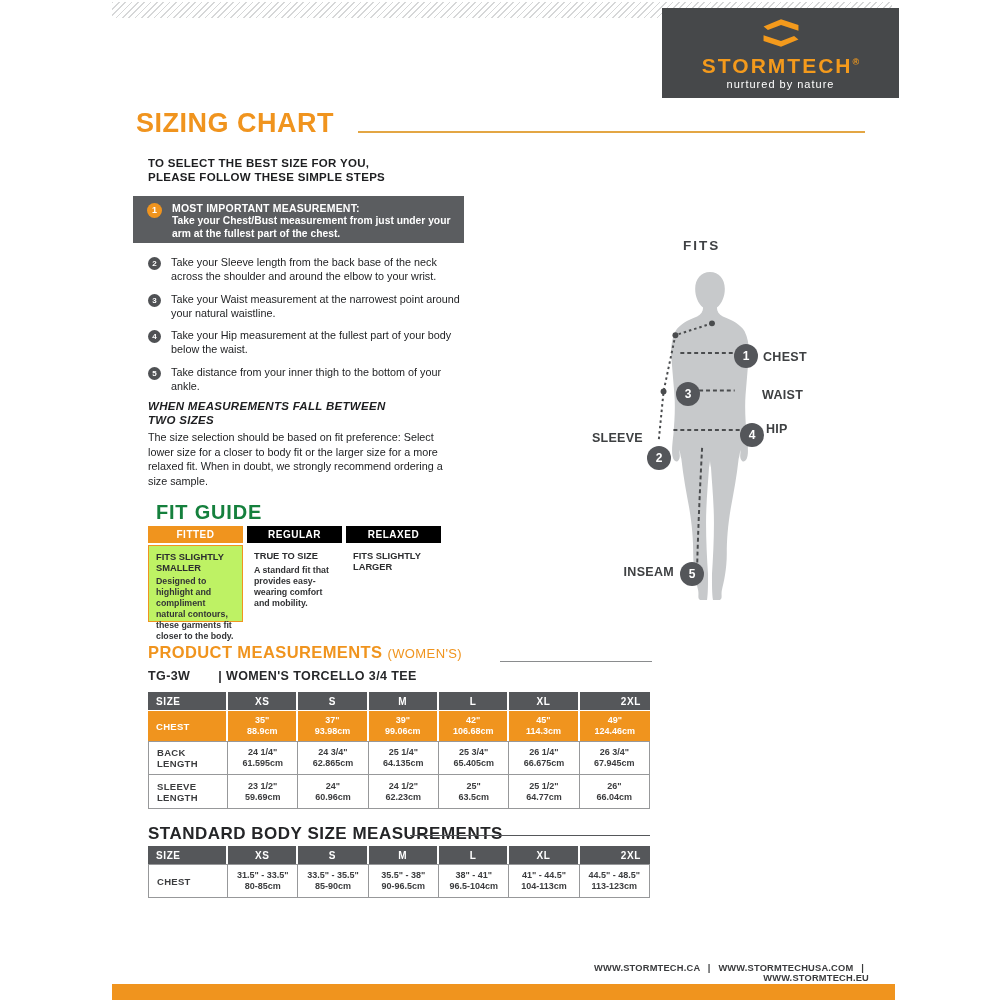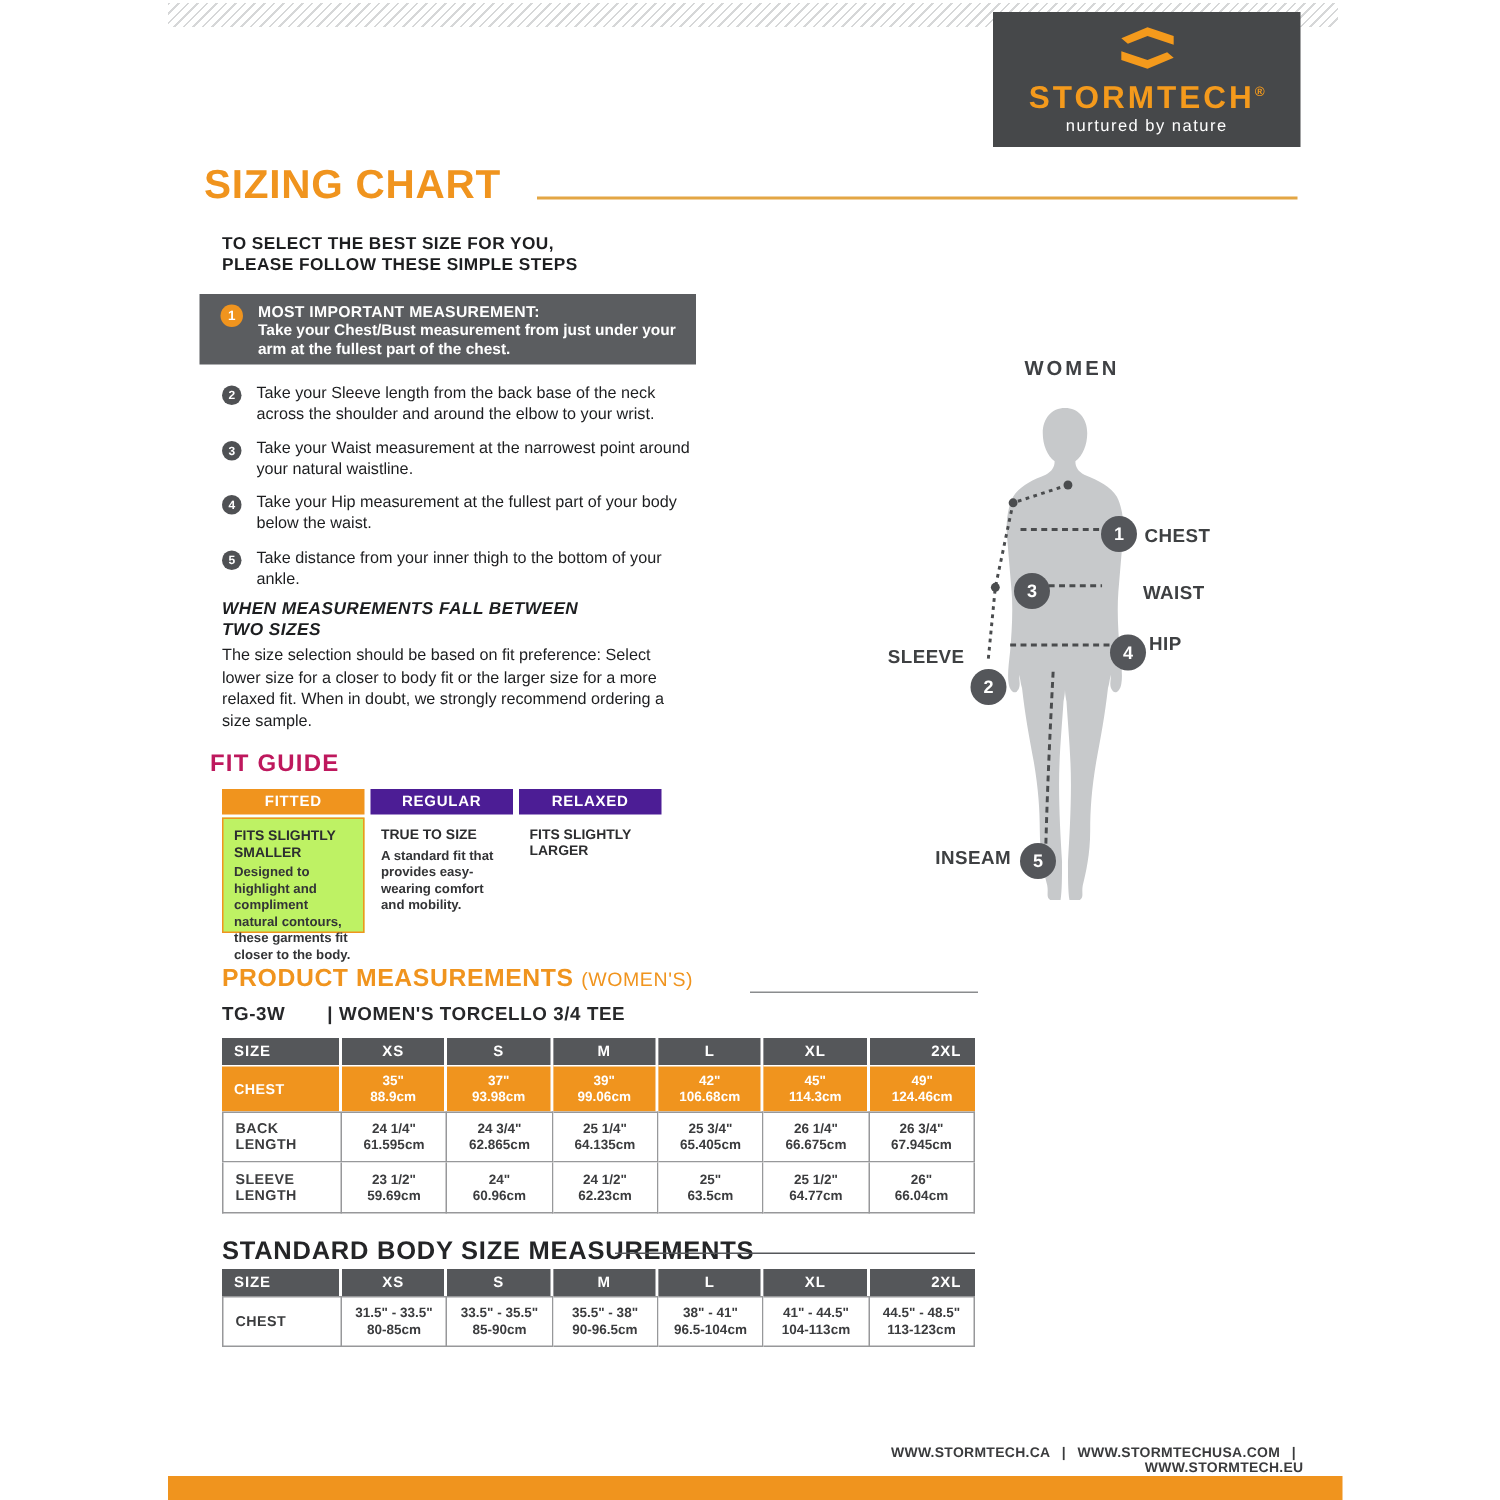--- a/index.html
+++ b/index.html
@@ -4,21 +4,21 @@
 <style>
   html,body{margin:0;padding:0;background:#ffffff;}
   #page{position:relative;width:1000px;height:1000px;background:#ffffff;overflow:hidden;
         font-family:"Liberation Sans", sans-serif;color:#1d1e20;}
 
   
   .stripes{position:absolute;left:112px;top:2px;width:780px;height:16px;
     background:repeating-linear-gradient(135deg,#d6d7d8 0,#d6d7d8 1.2px,#ffffff 1.2px,#ffffff 4.5px);}
 
   
-  .logo-box{position:absolute;left:662px;top:8px;width:205px;height:90px;background:#46484a;
+  .logo-box{position:absolute;left:662px;top:8px;width:237px;height:90px;background:#46484a;
     display:flex;flex-direction:column;align-items:center;justify-content:center;}
   .logo-icon{margin-bottom:2px;}
   .brand{color:#f49a1c;font-weight:700;font-size:21px;letter-spacing:2px;line-height:22px;}
   .brand sup{font-size:9px;letter-spacing:0;}
   .tagline{color:#ffffff;font-size:11px;letter-spacing:1px;margin-top:1px;}
 
   
   .page-title{position:absolute;left:136px;top:108px;font-size:27px;font-weight:800;color:#f0941e;letter-spacing:0.5px;}
   .title-line{position:absolute;left:358px;top:131px;width:507px;border-top:2px solid #e3a644;}
 
@@ -36,24 +36,24 @@
   
   .step-row{position:absolute;left:148px;width:316px;}
   .step-row .num-circle{position:absolute;left:0;top:1px;width:13px;height:13px;border-radius:50%;
     background:#4f5154;color:#ffffff;font-size:8px;font-weight:700;text-align:center;line-height:13px;}
   .step-row .step-text{margin-left:23px;font-size:10.8px;line-height:13.5px;color:#1d1e20;font-weight:500;}
 
   .between-heading{position:absolute;left:148px;top:399px;font-size:11.5px;font-weight:700;line-height:14px;letter-spacing:0.3px;font-style:italic;}
   .between-text{position:absolute;left:148px;top:430px;width:314px;font-size:10.8px;line-height:14.5px;color:#1d1e20;font-weight:500;}
 
   
-  .fit-title{position:absolute;left:140px;top:501px;font-size:16px;font-weight:700;color:#be185d;letter-spacing:0.8px;}
+  .fit-title{position:absolute;left:156px;top:501px;font-size:20px;font-weight:700;color:#15803d;letter-spacing:0.8px;}
   .fit-col{position:absolute;top:526px;width:95px;}
   .fit-col .fit-header{height:17px;line-height:17px;text-align:center;color:#ffffff;font-size:10px;
-    font-weight:700;letter-spacing:0.5px;background:#4c1d95;}
+    font-weight:700;letter-spacing:0.5px;background:#000000;}
   .fit-col.hl .fit-header{background:#f0941e;}
   .fit-body{padding:6px 6px 6px 7px;box-sizing:border-box;margin-top:2px;}
   .fit-col.hl .fit-body{background:#bef264;border:1.5px solid #f0941e;height:77px;}
   .fit-sub{font-size:9.3px;font-weight:700;color:#2c2d2f;line-height:10.5px;margin-bottom:3px;}
   .fit-text{font-size:8.8px;color:#333436;line-height:11px;font-weight:700;}
 
   
   .prod-title{position:absolute;left:148px;top:643px;font-size:16.5px;font-weight:800;color:#f0941e;letter-spacing:0.4px;}
   .prod-title .suffix{font-size:13px;font-weight:400;}
   .prod-line{position:absolute;left:500px;top:661px;width:152px;border-top:1.5px solid #8a8c8e;}
@@ -161,21 +161,21 @@
       <div class="fit-text">A standard fit that provides easy-wearing comfort and mobility.</div>
     </div>
   </div>
   <div class="fit-col" style="left:346px">
     <div class="fit-header">RELAXED</div>
     <div class="fit-body">
       <div class="fit-sub">FITS SLIGHTLY LARGER</div>
     </div>
   </div>
 
-  <div class="women-title">WOMEN</div>
+  <div class="women-title">FITS</div>
   <svg class="figure-svg" width="150" height="336" viewBox="0 0 150 340">
     <g fill="#c7c9cb">
       <path id="halfbody" d="M75,4 C84,4 90,11 90,21 C90,29 87,36 82,40 C82,44 84,47 88,49 C98,53 106,57 110,64 C114,72 115,82 114,92 C113,104 112,116 111,128 C110,142 111,156 112,168 C113,177 114,185 113,190 C112,196 108,198 106,193 C105,190 106,187 106,184 C105,187 105,190 104,193 C102,211 99,227 96,243 C93,261 92,275 92,289 C92,305 89,318 87,326 C86,331 88,334 85,336 L78,336 C77,330 77,320 77,310 C78,294 79,276 79,258 C79,238 77,218 76,202 C75,197 75,195 75,193 Z"></path>
       <use href="#halfbody" transform="translate(150,0) scale(-1,1)"></use>
     </g>
     <g stroke="#4a4c4e" stroke-width="2" fill="none" stroke-dasharray="4 3">
       <path d="M45,86 H103"></path>
       <path d="M57,124 H100"></path>
       <path d="M38,164 H112"></path>
       <path d="M67,182 C65,220 63,262 62,302"></path>

